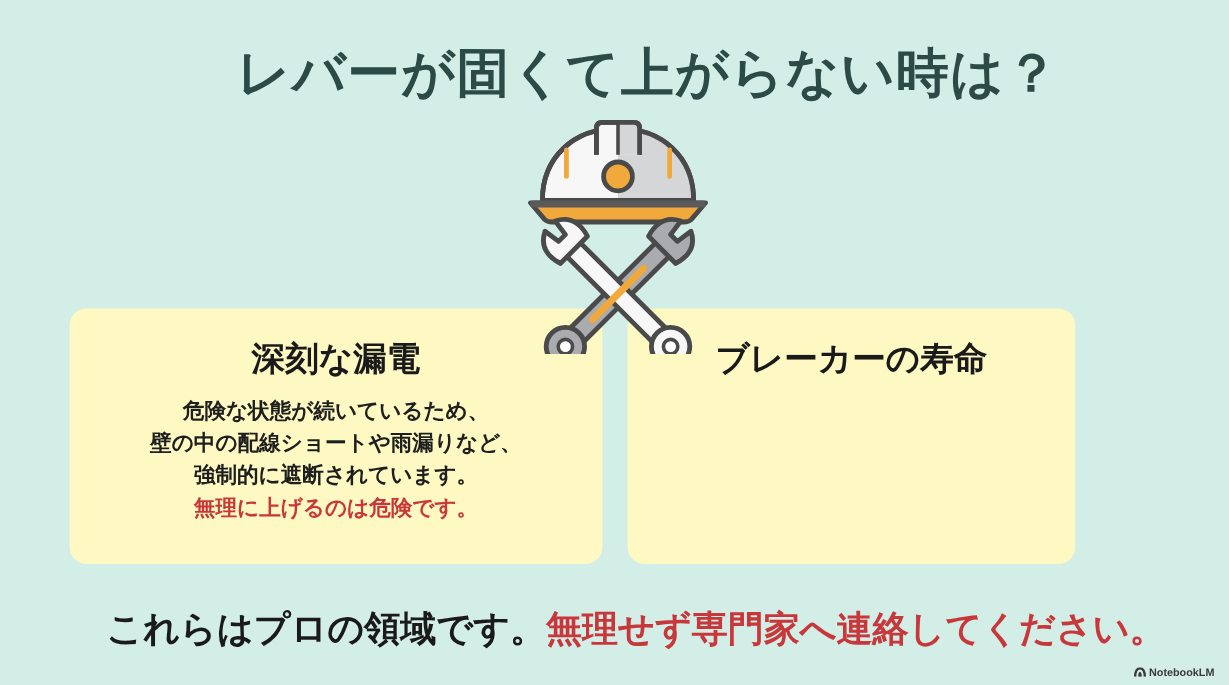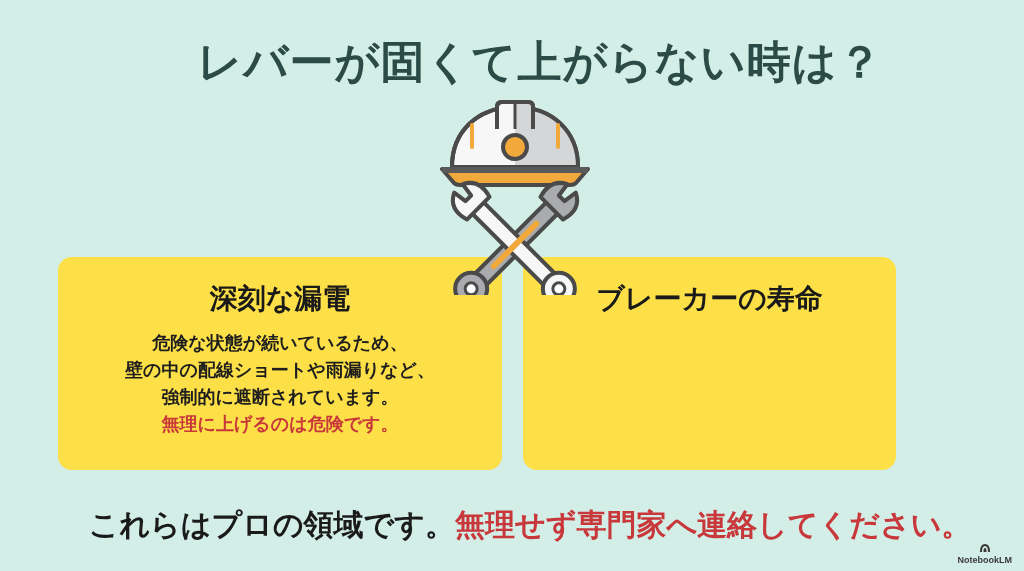--- a/index.html
+++ b/index.html
@@ -24,21 +24,21 @@
       font-weight: bold;
       color: #2c4a46;
       letter-spacing: 1px;
       line-height: 64px;
       margin-left: 28px;
     }
     .card {
       position: absolute;
       top: 257px;
       height: 213px;
-      background: #fde047;
+      background: #fef9c3;
       border-radius: 14px;
       text-align: center;
       box-sizing: border-box;
     }
     .card.left { left: 58px; width: 444px; }
     .card.right { left: 523px; width: 373px; }
     .card-title {
       margin-top: 22px;
       font-size: 28px;
       font-weight: bold;
@@ -79,21 +79,20 @@
       position: absolute;
       right: 12px;
       bottom: 6px;
       font-size: 9px;
       font-weight: bold;
       color: #3a3a3a;
       display: flex;
       align-items: center;
       gap: 3px;
       font-family: "Liberation Sans", sans-serif;
-      flex-direction: column;
     }
     .brand svg { display: block; }
   </style>
 </head>
 <body>
 
 <div class="title">レバーが固くて上がらない時は？</div>
 
 <div class="card left">
   <div class="card-title">深刻な漏電</div>

